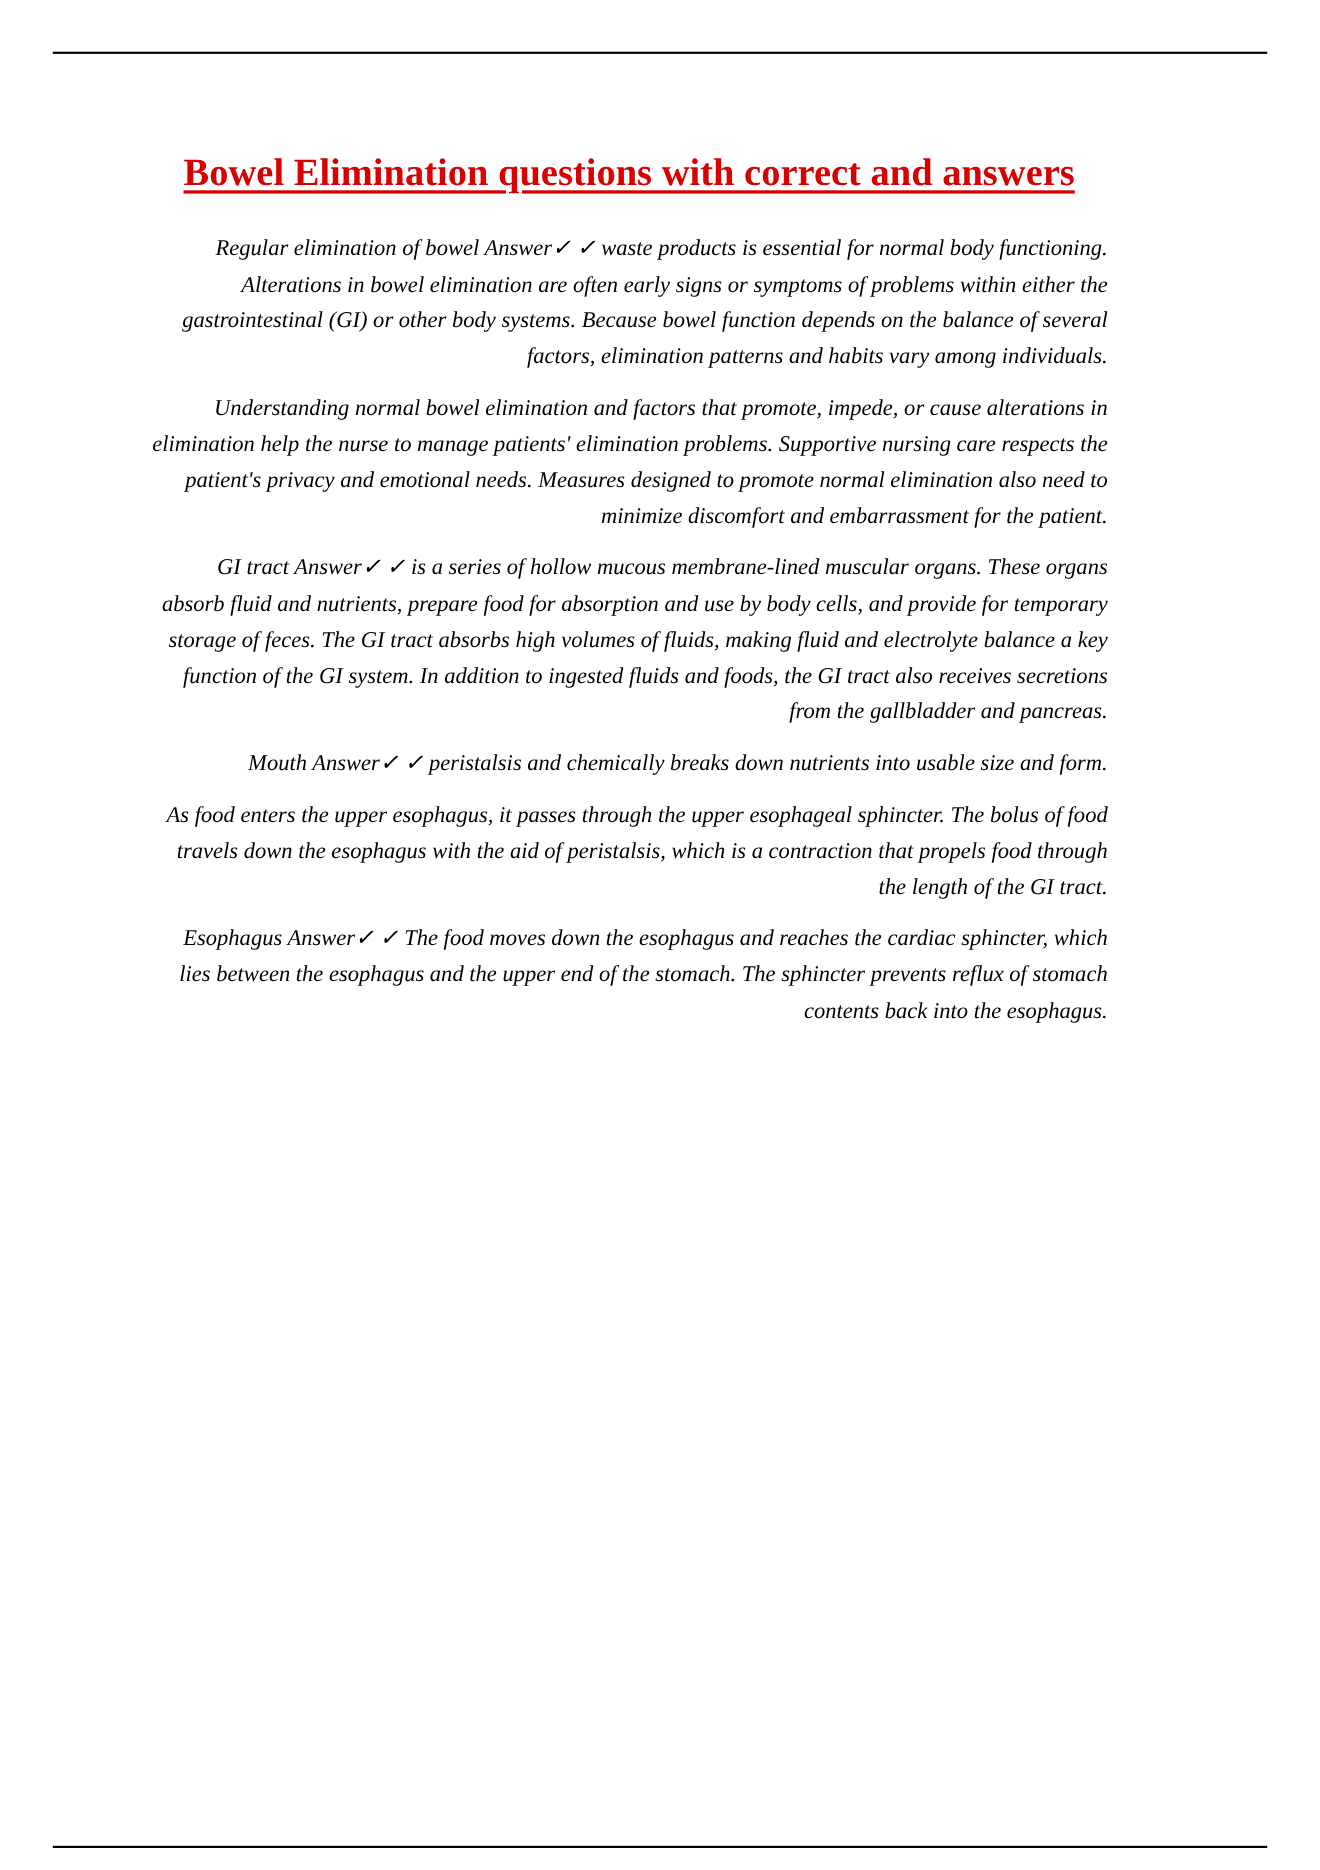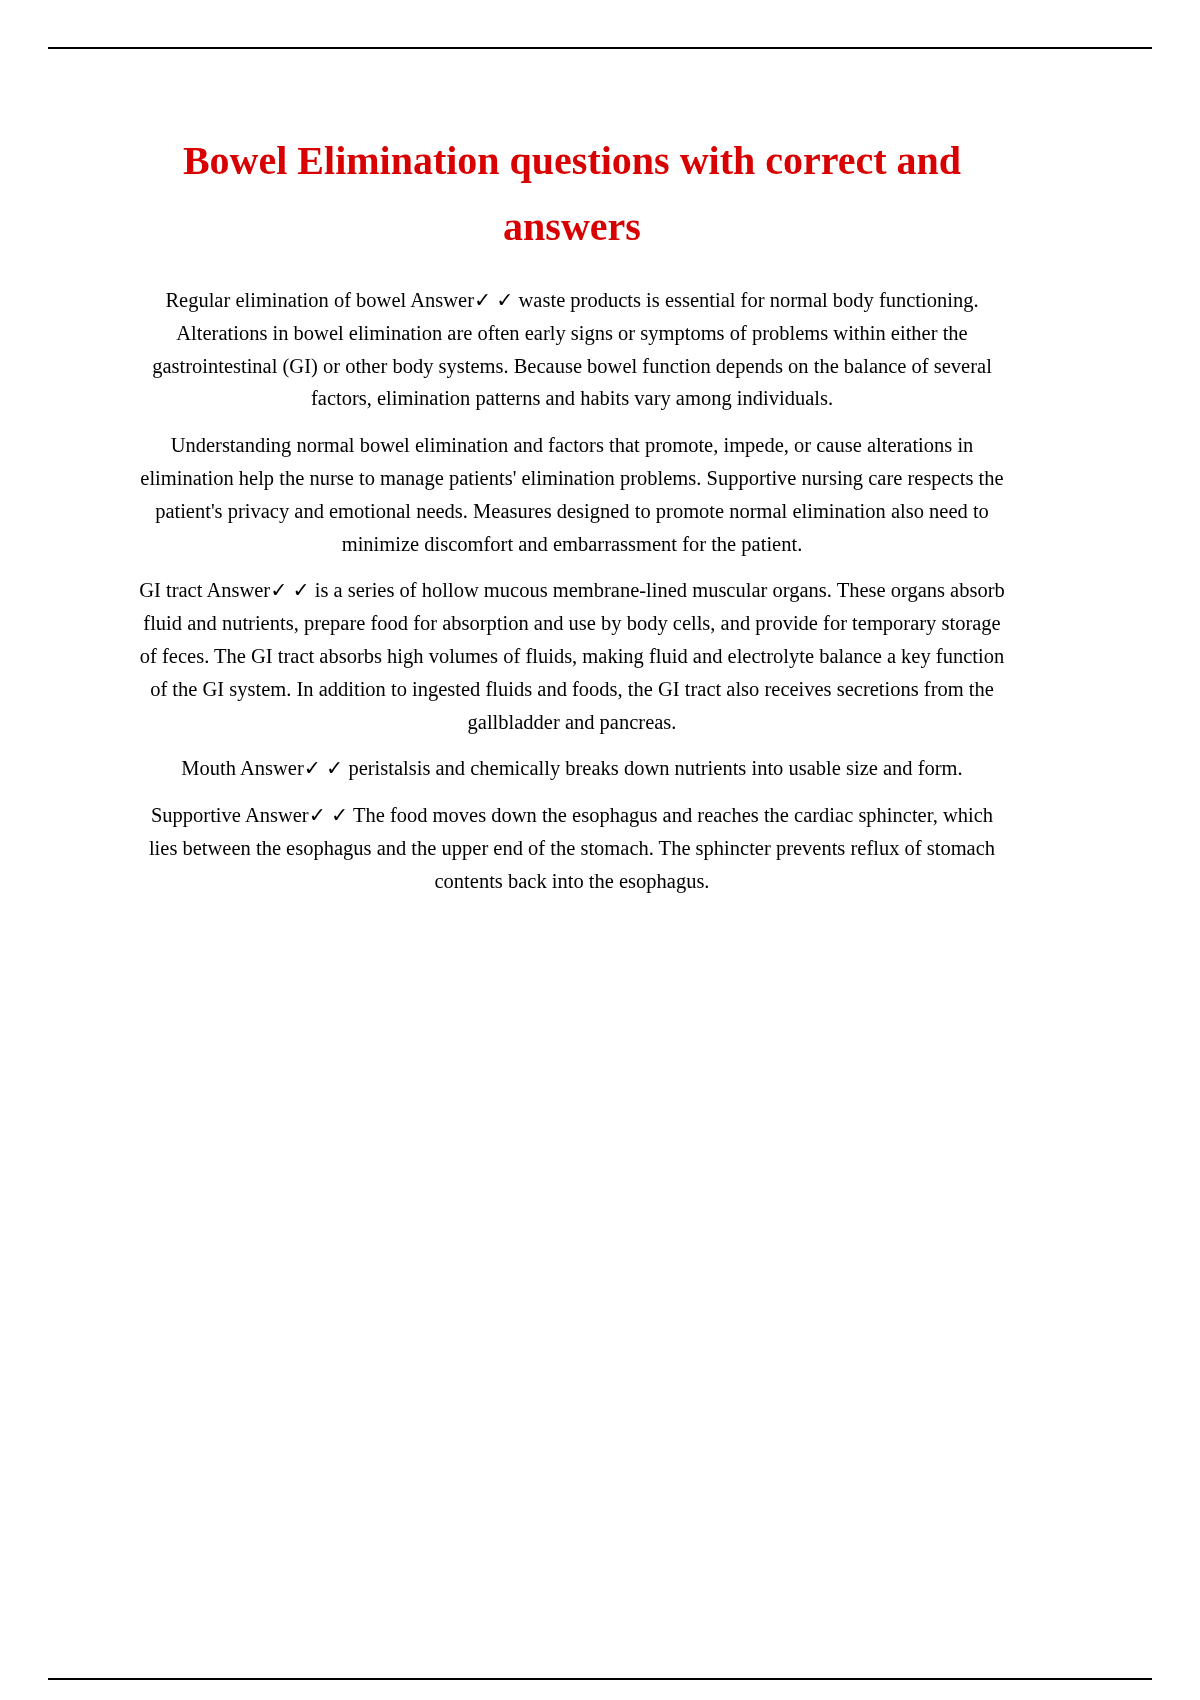--- a/index.html
+++ b/index.html
@@ -26,33 +26,35 @@
   .rule.top { top: 47px; }
   .rule.bottom { bottom: 20px; }
   .content {
     position: absolute;
     top: 128px;
     left: 137px;
     width: 870px;
   }
   h1.doc-title {
     margin: 0 0 24px 0;
-    font-size: 40px;
+    font-size: 35px;
     line-height: 1.65;
     font-weight: bold;
     text-align: center;
     color: #d80000;
+    text-decoration: underline;
     text-decoration-thickness: 3px;
     text-underline-offset: 5px;
   }
   p.para {
     margin: 0 0 14px 0;
     font-size: 20.5px;
     line-height: 1.6;
-    text-align: center;
+    text-align: right;
+    font-style: italic;
   }
   p.para.gap-before {
   }
 </style>
 </head>
 <body>
 
 <div class="page">
   <div class="rule top"></div>
 
@@ -60,18 +62,19 @@
     <h1 class="doc-title">Bowel Elimination questions with correct and answers</h1>
 
     <p class="para">Regular elimination of bowel Answer✓ ✓  waste products is essential for normal body functioning. Alterations in bowel elimination are often early signs or symptoms of problems within either the gastrointestinal (GI) or other body systems. Because bowel function depends on the balance of several factors, elimination patterns and habits vary among individuals.</p>
 
     <p class="para">Understanding normal bowel elimination and factors that promote, impede, or cause alterations in elimination help the nurse to manage patients' elimination problems. Supportive nursing care respects the patient's privacy and emotional needs. Measures designed to promote normal elimination also need to minimize discomfort and embarrassment for the patient.</p>
 
     <p class="para gap-before">GI tract Answer✓ ✓  is a series of hollow mucous membrane-lined muscular organs. These organs absorb fluid and nutrients, prepare food for absorption and use by body cells, and provide for temporary storage of feces. The GI tract absorbs high volumes of fluids, making fluid and electrolyte balance a key function of the GI system. In addition to ingested fluids and foods, the GI tract also receives secretions from the gallbladder and pancreas.</p>
 
     <p class="para gap-before">Mouth Answer✓ ✓  peristalsis and chemically breaks down nutrients into usable size and form.</p>
 
+    <p class="para">As food enters the upper esophagus, it passes through the upper esophageal sphincter. The bolus of food travels down the esophagus with the aid of peristalsis, which is a contraction that propels food through the length of the GI tract.</p>
 
-    <p class="para gap-before">Supportive Answer✓ ✓  The food moves down the esophagus and reaches the cardiac sphincter, which lies between the esophagus and the upper end of the stomach. The sphincter prevents reflux of stomach contents back into the esophagus.</p>
+    <p class="para gap-before">Esophagus Answer✓ ✓  The food moves down the esophagus and reaches the cardiac sphincter, which lies between the esophagus and the upper end of the stomach. The sphincter prevents reflux of stomach contents back into the esophagus.</p>
   </div>
 
   <div class="rule bottom"></div>
 </div>
 
 </body></html>

